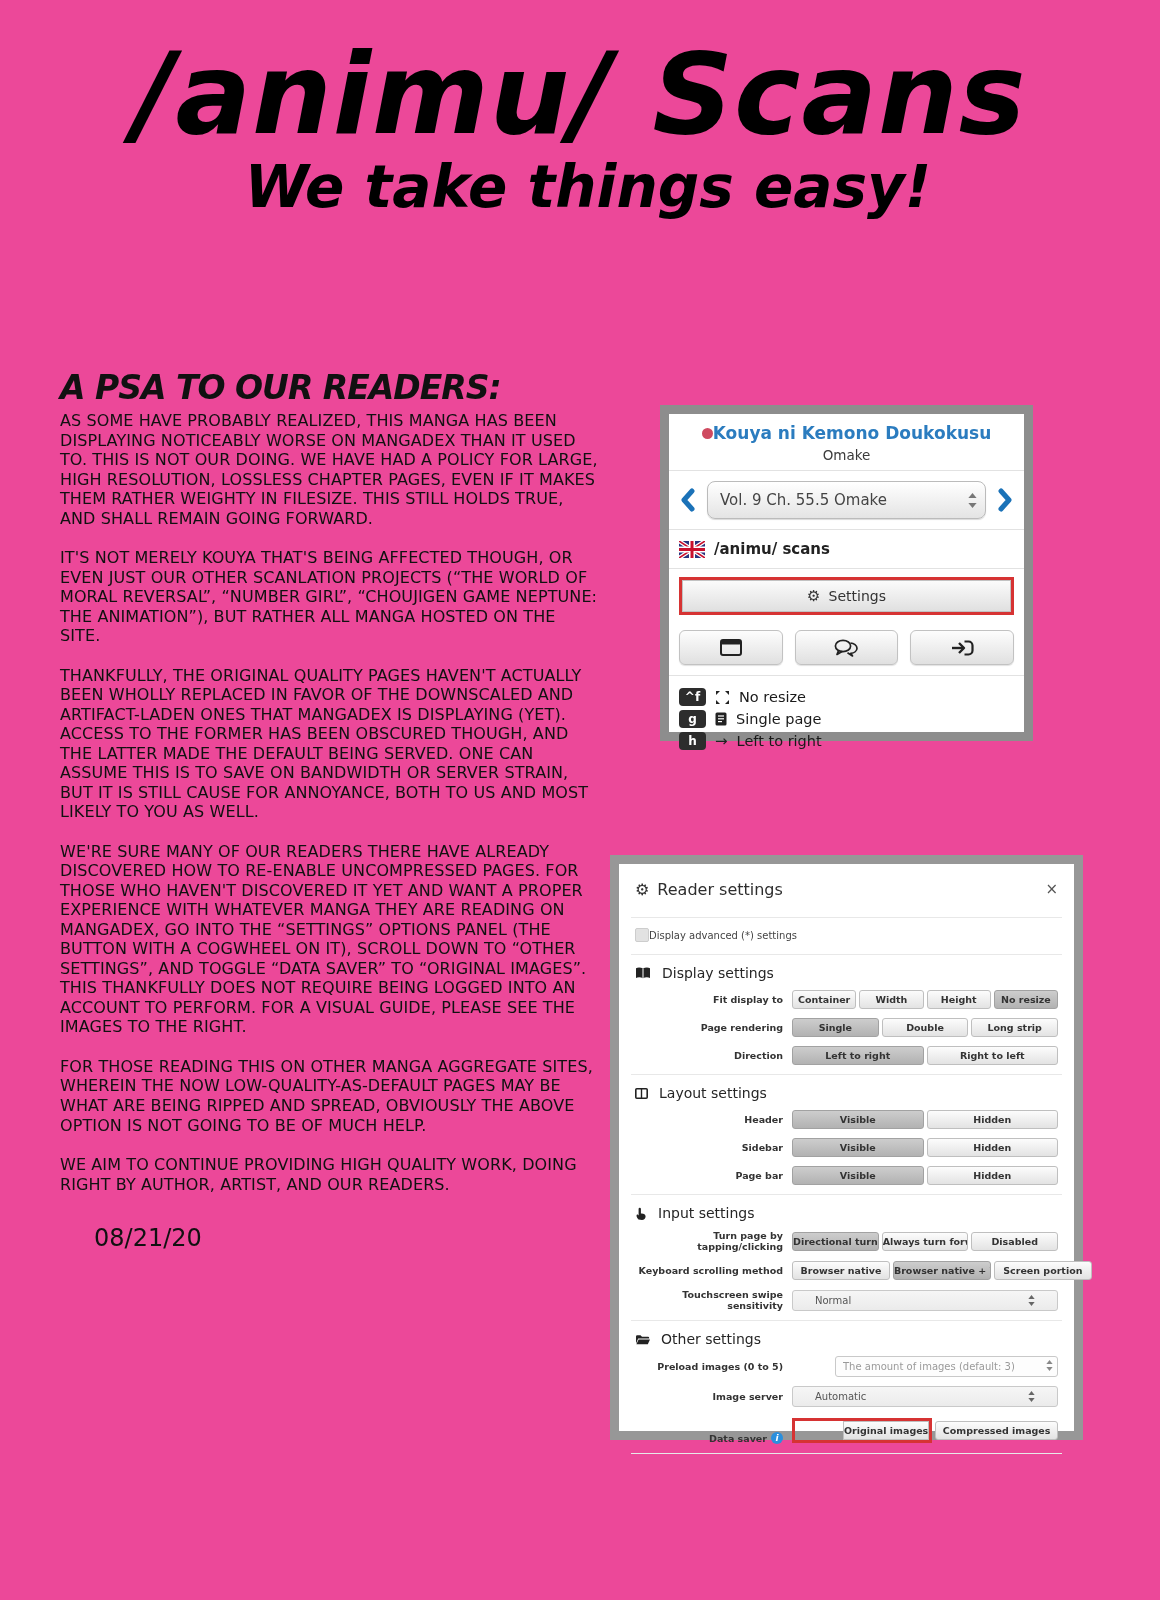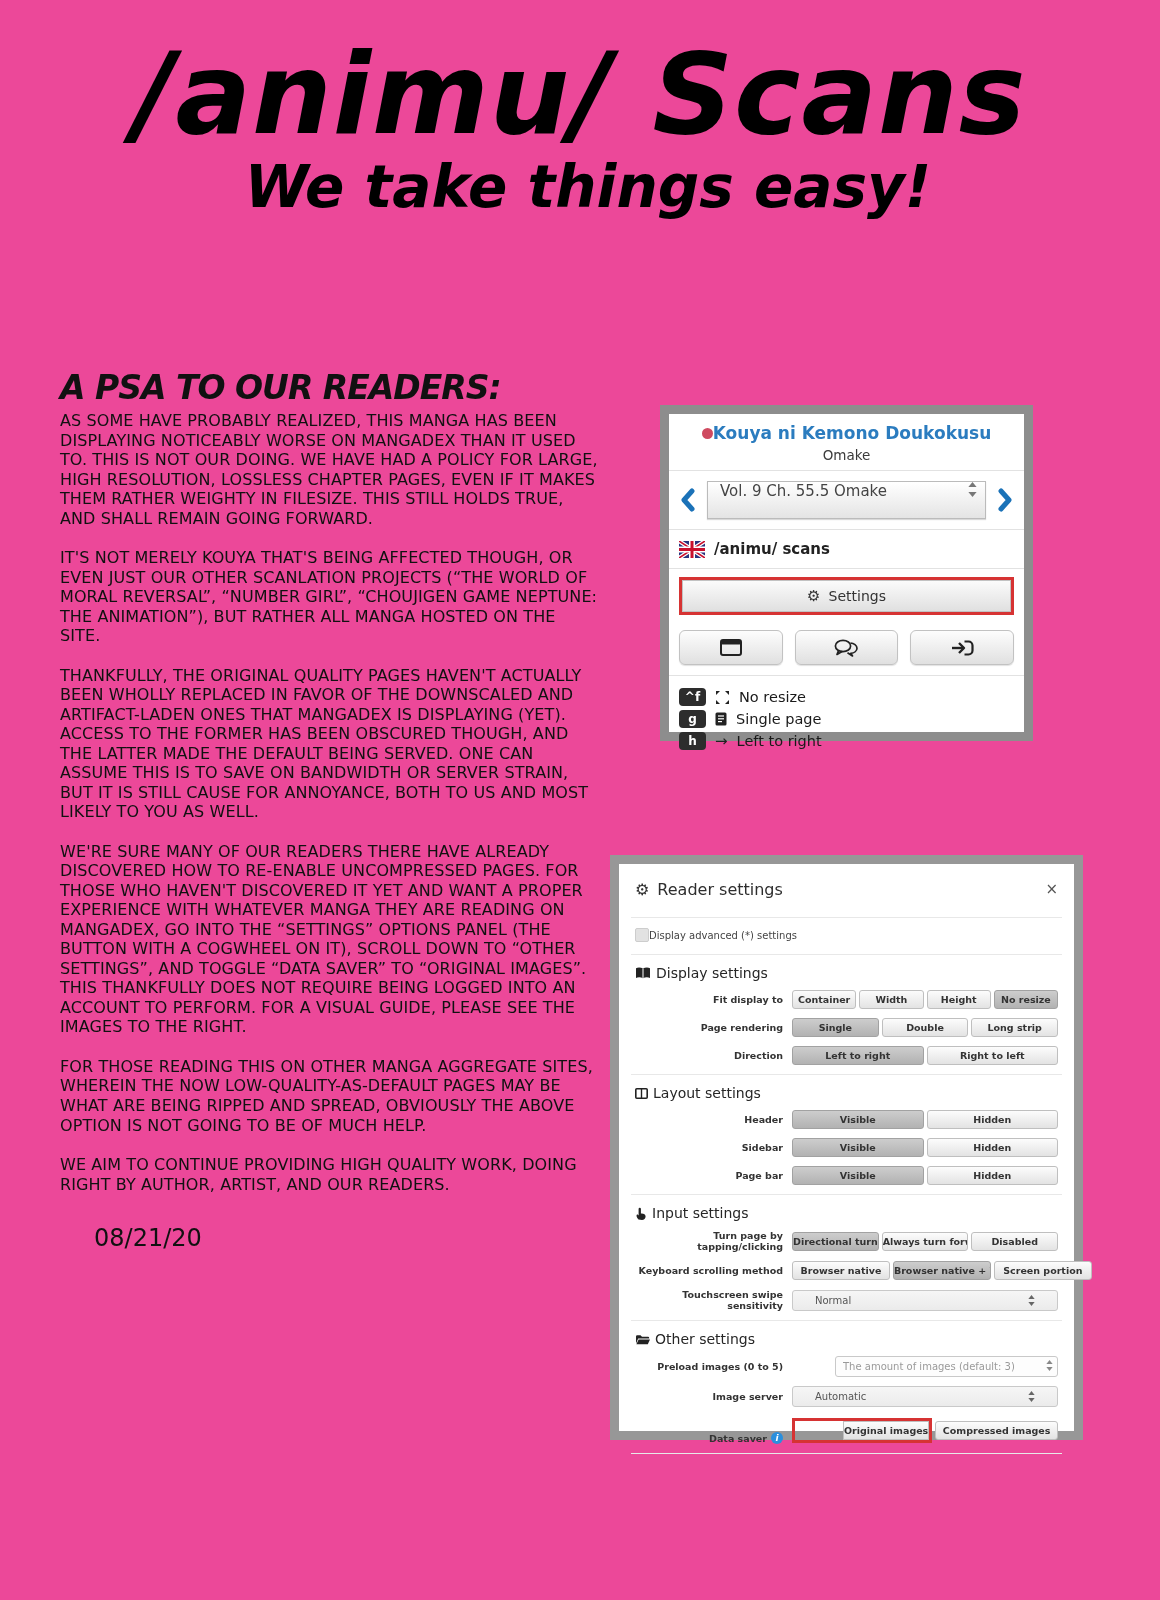--- a/index.html
+++ b/index.html
@@ -21,21 +21,21 @@
 
   
   .panel1{position:absolute;left:660px;top:405px;width:373px;height:336px;box-sizing:border-box;
           border:9px solid #8d8d8d;background:#fff;padding:0 10px;font-size:14px;}
   .p1-title{text-align:center;padding:9px 0 7px;}
   .p1-title .line1{display:flex;align-items:center;justify-content:center;}
   .dot{width:11px;height:11px;border-radius:50%;background:#cf4a60;display:inline-block;}
   .mtitle{color:#2b7cbf;font-weight:bold;font-size:17px;}
   .omake{font-size:13.5px;color:#3a3a3a;margin-top:4px;}
   .p1-nav{display:flex;align-items:center;padding:10px 0;}
-  .chapter-select{flex:1;margin:0 12px;height:36px;border-radius:0;display:flex;align-items:flex-start;
+  .chapter-select{flex:1;margin:0 12px;height:36px;border-radius:8px;display:flex;align-items:center;
                   background:linear-gradient(#ffffff,#e4e4e4);border:1px solid #bbb;box-shadow:0 1px 1px rgba(0,0,0,.15);
                   padding:0 8px 0 12px;font-size:15px;color:#444;}
   .chapter-select .val{flex:1;}
   .p1-group{display:flex;align-items:center;gap:9px;padding:10px 0;font-weight:bold;font-size:15px;color:#222;}
   .redbox{border:3px solid #d63333;margin:8px 0;}
   .btn-settings{height:30px;display:flex;align-items:center;justify-content:center;gap:8px;
                 background:linear-gradient(#fbfbfb,#e0e0e0);border:1px solid #c2c2c2;
                 font-size:14px;color:#333;}
   .gear{font-size:15px;color:#333;font-style:normal;}
   .p1-btnrow{display:flex;gap:12px;padding:7px 0 10px;}
@@ -51,21 +51,21 @@
   .modal{position:absolute;left:610px;top:855px;width:473px;height:585px;box-sizing:border-box;
          border:9px solid #979797;background:#fff;padding:12px 16px;font-size:10px;}
   .m-head{display:flex;align-items:center;gap:8px;padding:4px 0 10px;}
   .m-head .m-title{font-size:16px;color:#2e2e2e;flex:1;}
   .m-head .gear{font-size:16px;}
   .m-close{font-size:15px;color:#555;line-height:1;}
   .sep{border-top:1px solid #e8e8e8;margin:8px -4px;}
   .chk-row{display:flex;align-items:center;margin:10px 0 12px;}
   .chk{width:12px;height:12px;background:#e2e2e2;border:1px solid #cdcdcd;border-radius:2px;}
   .chk-label{font-size:10px;color:#444;}
-  .sec-h{display:flex;align-items:center;gap:5px;font-size:14px;color:#262626;margin:10px 0 7px;}
+  .sec-h{display:flex;align-items:center;gap:11px;font-size:14px;color:#262626;margin:10px 0 7px;}
   .row{display:flex;align-items:center;margin:9px 0;}
   .row .lbl{flex:0 0 148px;text-align:right;font-size:9.5px;font-weight:bold;color:#333;padding-right:9px;}
   .row .opts{flex:1;display:flex;gap:3px;align-items:flex-start;}
   .btn-s{flex:1;height:17px;line-height:17px;text-align:center;font-size:9.5px;font-weight:bold;color:#333;
          border:1px solid #bfbfbf;border-radius:3px;background:linear-gradient(#fcfcfc,#e3e3e3);
          white-space:nowrap;overflow:hidden;}
   .btn-s.sel{background:linear-gradient(#cdcdcd,#b2b2b2);border-color:#a2a2a2;}
   .redbox-s{flex:1;border:3px solid #d63333;display:flex;margin:-3px 0;}
   .redbox-s .btn-s{border-radius:0;margin-left:48px;}
   .select-s{flex:1;height:19px;display:flex;align-items:center;padding:0 22px;border:1px solid #c9c9c9;

